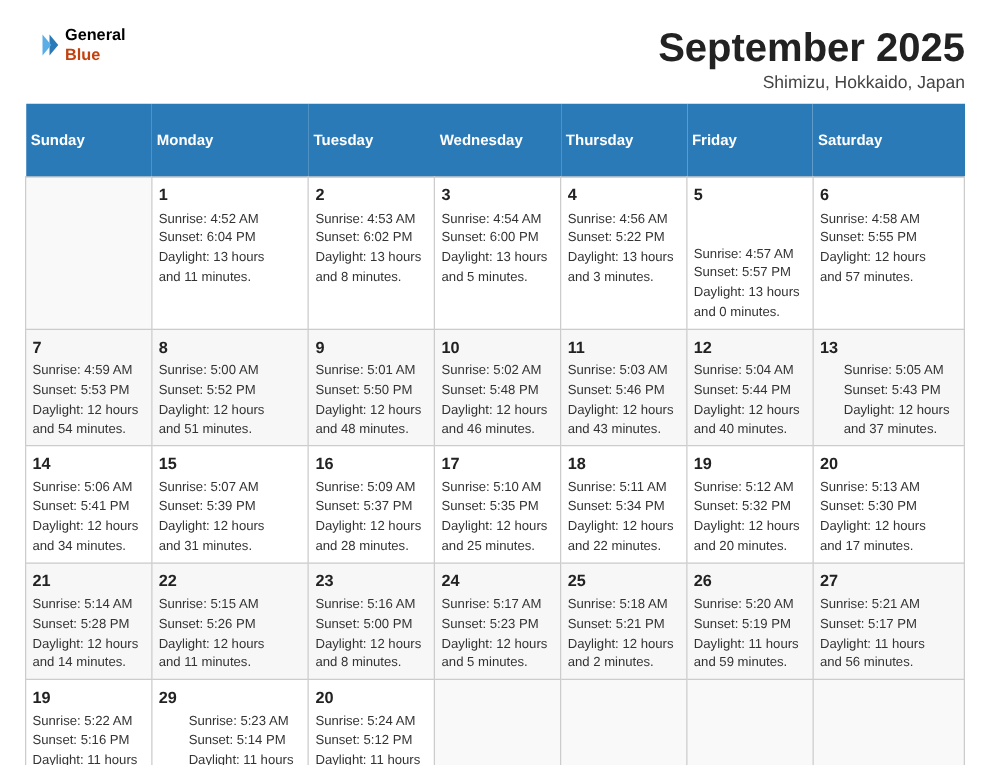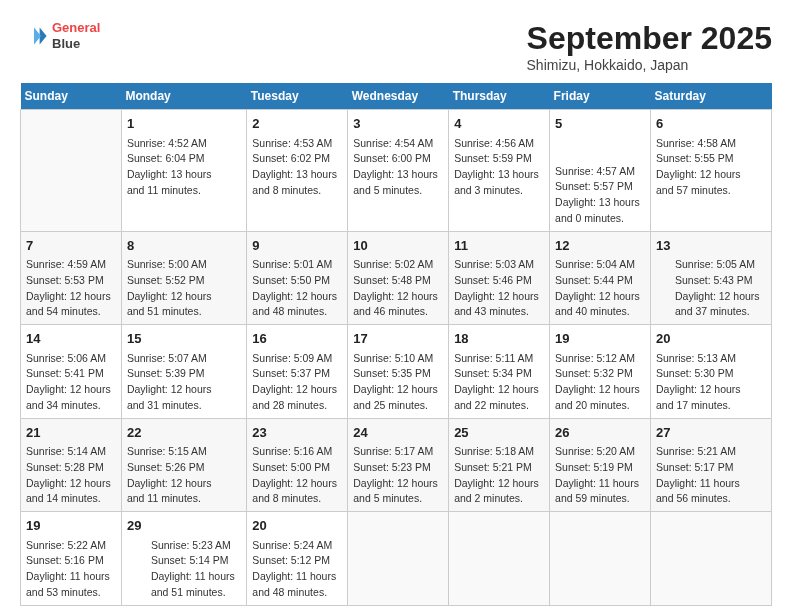--- a/index.html
+++ b/index.html
@@ -21,47 +21,47 @@
       align-items: center;
       gap: 4px;
     }
     .logo-text {
       display: flex;
       flex-direction: column;
       font-size: 13px;
       font-weight: bold;
       line-height: 1.2;
     }
-    .logo-text span:first-child { color: #ef4444; }
-    .logo-text span:last-child { color: #404040; }
+    .logo-text span:first-child { color: #000000; }
+    .logo-text span:last-child { color: #c2410c; }
     .logo-icon {
       width: 28px;
       height: 28px;
     }
     .title-block {
-      text-align: left;
+      text-align: right;
     }
     .month-year {
       font-size: 32px;
       font-weight: bold;
       color: #222;
     }
     .location {
       font-size: 14px;
       color: #444;
     }
     table {
       width: 100%;
       border-collapse: collapse;
       font-size: 11px;
     }
     thead tr th {
       background: #2a7ab8;
       color: #fff;
-      padding: 6px 4px;
+      padding: 22px 4px;
       text-align: left;
       font-size: 12px;
       font-weight: bold;
     }
     tbody tr td {
       border: 1px solid #ccc;
       vertical-align: top;
       padding: 4px 5px;
       height: 90px;
       color: #333;
@@ -144,21 +144,21 @@
         <td>
           <span class="day-num">3</span>
           <div class="day-info" style="white-space: pre-line;">Sunrise: 4:54 AM
 Sunset: 6:00 PM
 Daylight: 13 hours
 and 5 minutes.</div>
         </td>
         <td>
           <span class="day-num">4</span>
           <div class="day-info" style="white-space: pre-line;">Sunrise: 4:56 AM
-Sunset: 5:59 PM
+Sunset: 5:22 PM
 Daylight: 13 hours
 and 3 minutes.</div>
         </td>
         <td>
           <span class="day-num">5</span>
           <div class="day-info" style="white-space: pre-line; margin-top: 30px;">Sunrise: 4:57 AM
 Sunset: 5:57 PM
 Daylight: 13 hours
 and 0 minutes.</div>
         </td>

